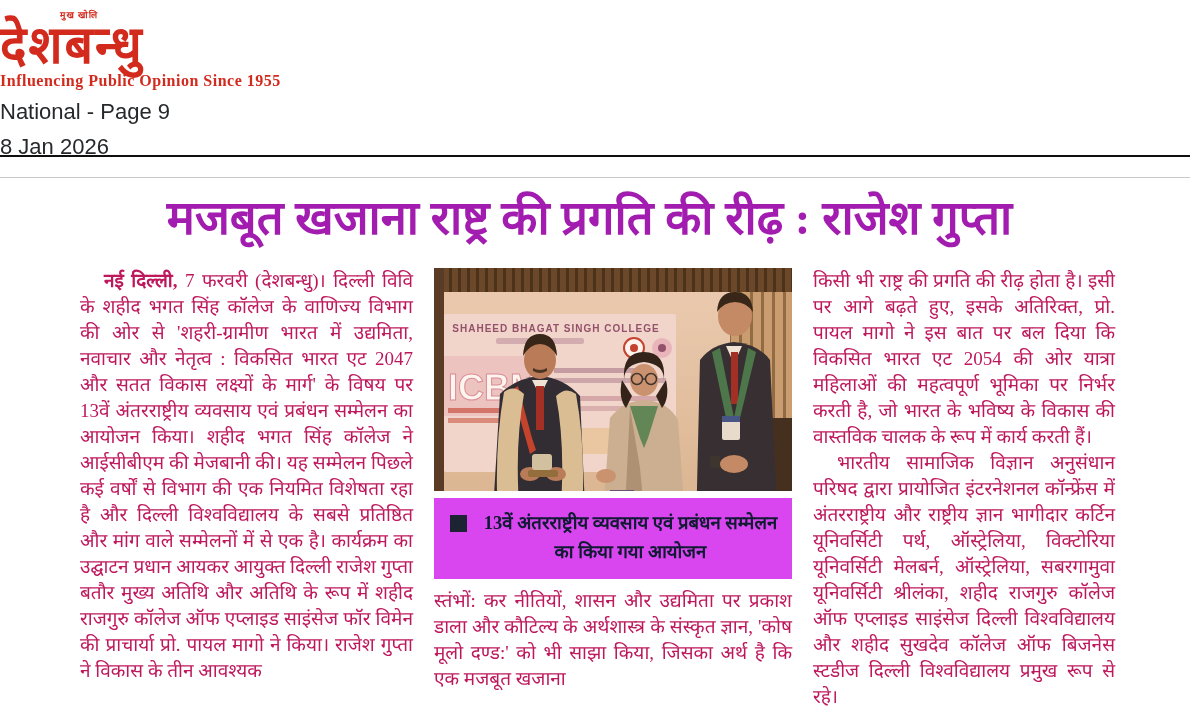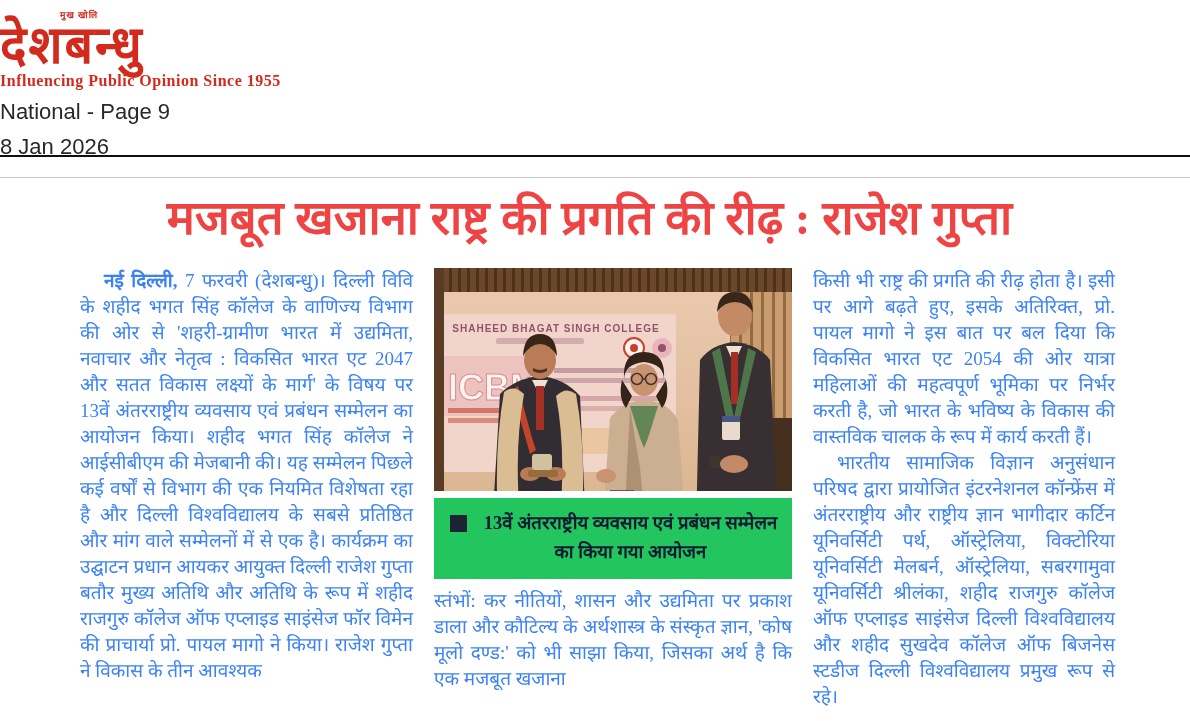--- a/index.html
+++ b/index.html
@@ -43,50 +43,50 @@
     margin-top:9px; line-height:26px;
   }
   
   .rule-dark  { position:absolute; left:0; right:0; top:155px; border-top:2px solid #0e0e0e; }
   .rule-light { position:absolute; left:0; right:0; top:177px; border-top:1px solid #c9c9c9; }
   
   .headline {
     position:absolute; top:186px; left:29px; right:40px;
     text-align:center;
     font-size:47px; font-weight:800;
-    color:#ef4444;
+    color:#a21caf;
     line-height:64px;
     white-space:nowrap;
   }
   
   .columns {
     position:absolute; top:268px; left:80px; right:78px; bottom:0;
     display:flex; gap:21px;
   }
   .col { flex:1; }
   .col-left  { flex:0 0 333px; }
   .col-mid   { flex:0 0 358px; }
   .col-right { flex:0 0 302px; }
   .body-text {
     font-size:19px; line-height:26px;
-    text-align:justify; color:#3b82f6;
+    text-align:justify; color:#be185d;
   }
   .body-text p.indent { text-indent:24px; }
   .dateline { font-weight:bold; }
   
   .photo-wrap {
     width:358px; height:223px;
     overflow:hidden;
     background:#e4c6a6;
   }
   .photo-wrap svg { display:block; }
   
   .caption-box {
     margin-top:7px;
-    background:#22c55e;
+    background:#d946ef;
     padding:11px 14px 12px 16px;
     display:flex; gap:16px; align-items:flex-start;
   }
   .caption-bullet {
     flex:0 0 17px; height:17px; margin-top:6px;
     background:#1c2333;
   }
   .caption-text {
     flex:1;
     font-size:18.5px; font-weight:bold;

